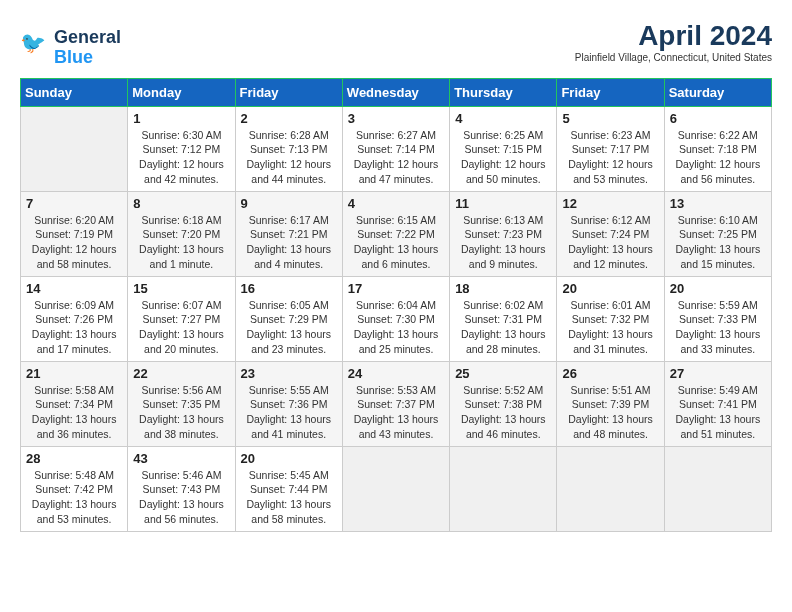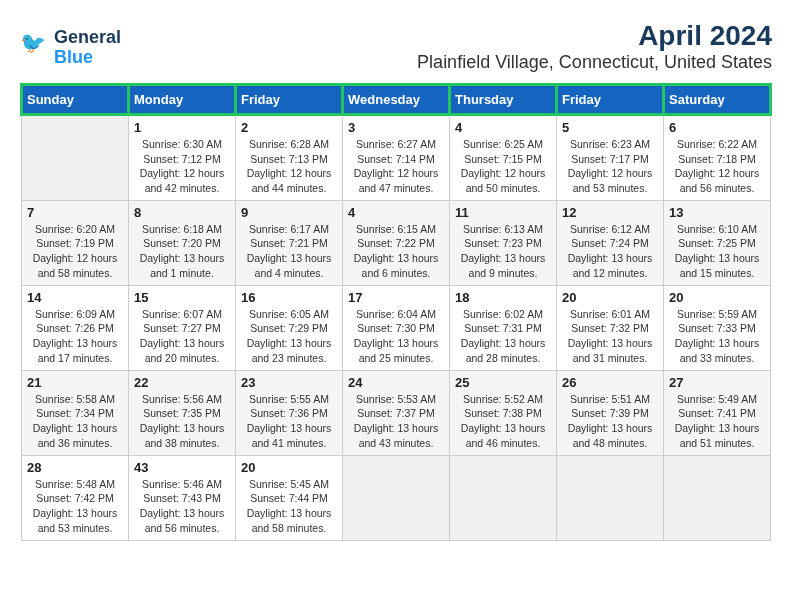--- a/index.html
+++ b/index.html
@@ -37,36 +37,36 @@
     }
     .title-block {
       text-align: right;
     }
     .month-title {
       font-size: 28px;
       font-weight: bold;
       color: #1a3a5c;
     }
     .location {
-      font-size: 18px;
+      font-size: 10px;
       color: #333;
     }
     table {
       width: 100%;
       border-collapse: collapse;
       font-size: 11px;
     }
     thead th {
       background-color: #1565c0;
       color: #fff;
       padding: 6px 4px;
       text-align: left;
       font-size: 13px;
       font-weight: bold;
-      border: 3px solid #22c55e;
+      border: 1px solid #22c55e;
     }
     tbody td {
       border: 1px solid #ccc;
       vertical-align: top;
       padding: 4px 5px;
       width: 107px;
       height: 85px;
     }
     .day-num {
       font-size: 13px;

